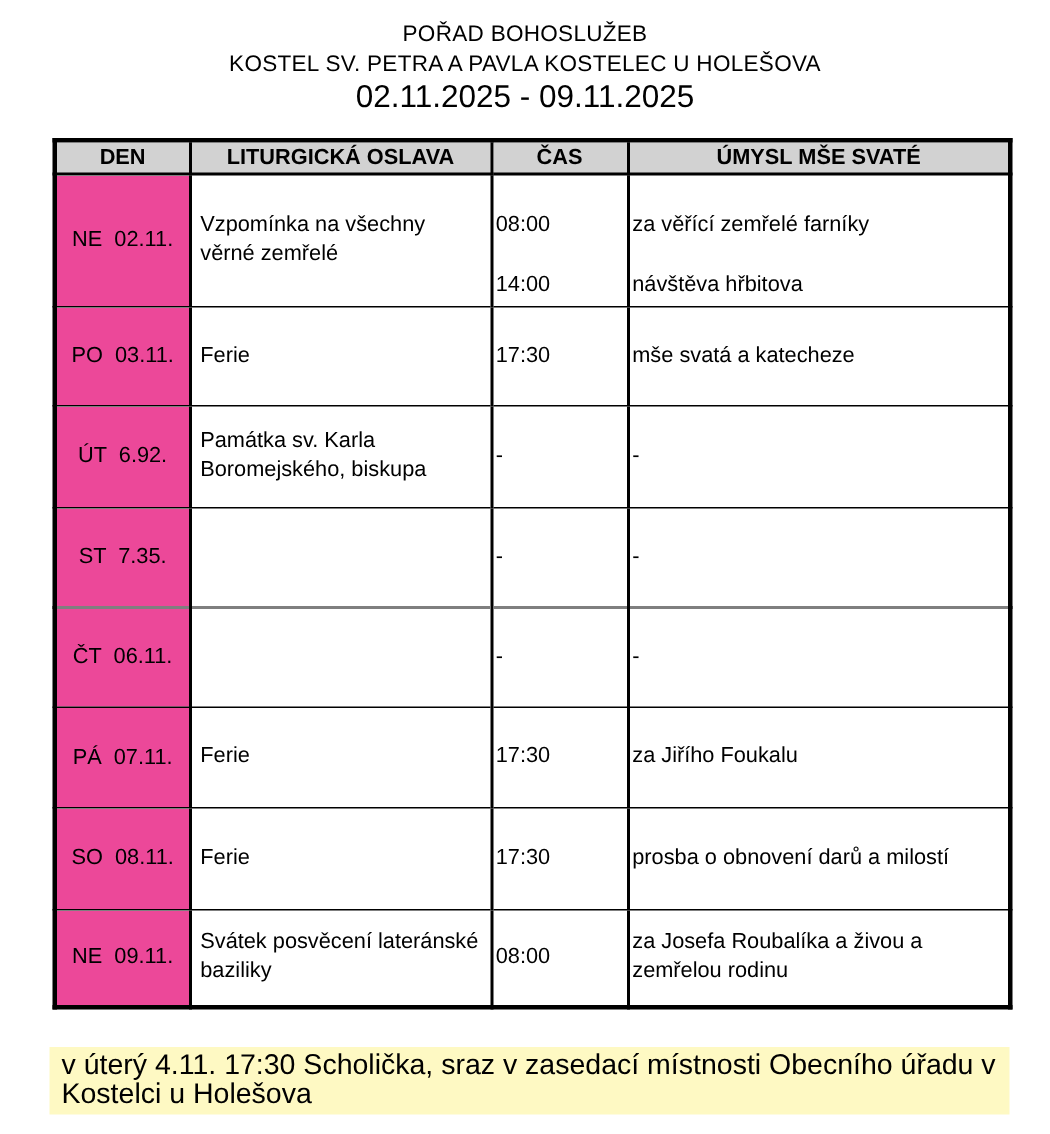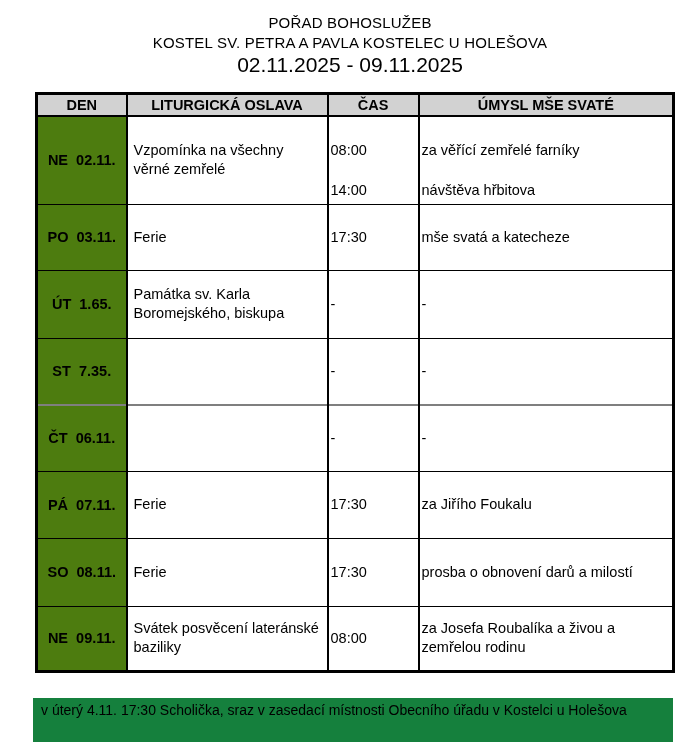--- a/index.html
+++ b/index.html
@@ -40,22 +40,22 @@
     background: #d2d2d2;
     font-weight: bold;
     height: 20px;
     text-align: center;
     vertical-align: middle;
     border-bottom: 2px solid #000000;
     padding: 0;
     margin-top: 20px;
   }
   td.day {
-    background: #4d7c0f;
-    font-weight: bold;
+    background: #ec4899;
+    font-weight: normal;
     text-align: center;
     vertical-align: middle;
     white-space: pre;
     padding: 0 2px;
   }
   td.lit {
     vertical-align: middle;
     padding: 4px 6px;
     line-height: 19px;
   }
@@ -75,23 +75,23 @@
     padding: 24px 0 4px;
     box-sizing: border-box;
   }
   .two-slot > div { line-height: 18px; }
 
   .footer-note {
     margin: 25px 0 0 33px;
     width: 640px;
     min-height: 44px;
     box-sizing: border-box;
-    background: #15803d;
+    background: #fef9c3;
     padding: 3px 8px 4px 8px;
-    font-size: 14px;
+    font-size: 19px;
     line-height: 19px;
     text-align: left;
   }
 </style>
 </head>
 <body>
 
 <div class="page">
 
   <div class="doc-header">
@@ -132,21 +132,21 @@
           </div>
         </td>
       </tr>
       <tr style="height:66px">
         <td class="day">PO  03.11.</td>
         <td class="lit">Ferie</td>
         <td class="cas">17:30</td>
         <td class="umysl">mše svatá a katecheze</td>
       </tr>
       <tr style="height:68px">
-        <td class="day">ÚT  1.65.</td>
+        <td class="day">ÚT  6.92.</td>
         <td class="lit">Památka sv. Karla Boromejského, biskupa</td>
         <td class="cas">-</td>
         <td class="umysl">-</td>
       </tr>
       <tr style="height:67px">
         <td class="day">ST  7.35.</td>
         <td class="lit"></td>
         <td class="cas">-</td>
         <td class="umysl">-</td>
       </tr>

